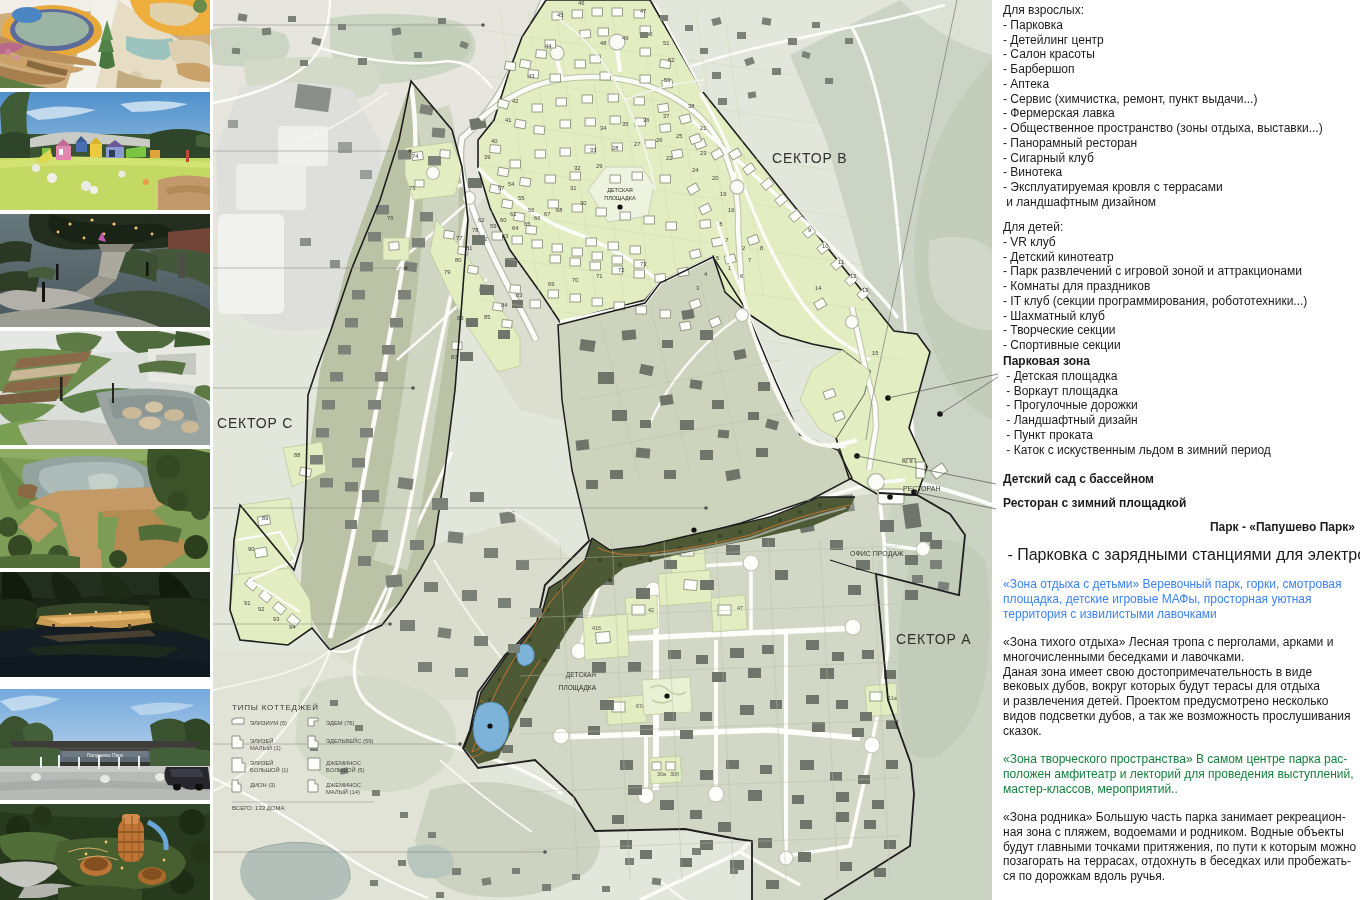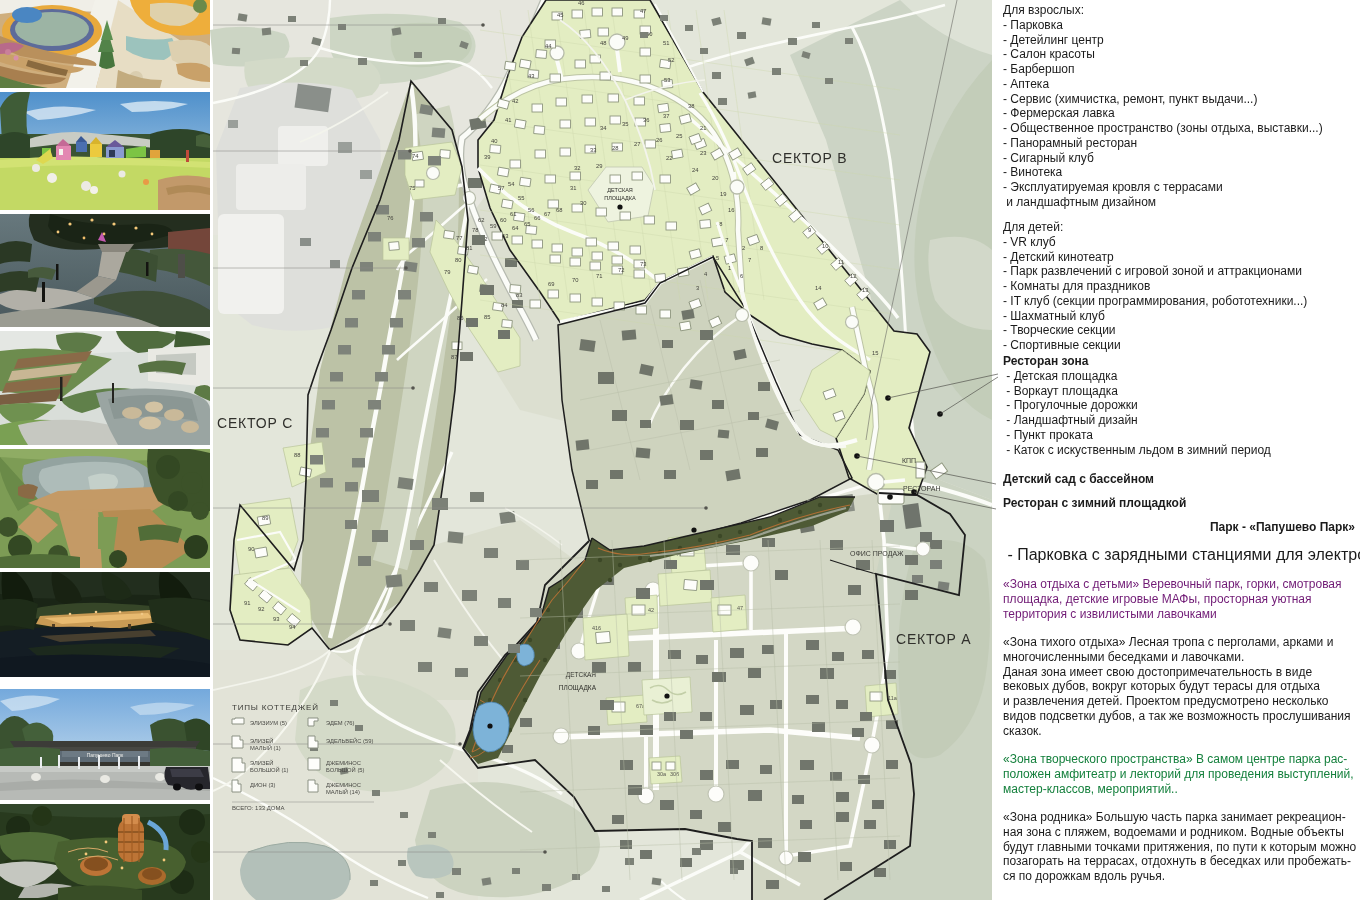--- a/index.html
+++ b/index.html
@@ -1074,28 +1074,28 @@
       <circle cx="122" cy="64" r="1.4" fill="#f5c97a"></circle>
 <circle cx="86" cy="50" r="1.4" fill="#f5c97a"></circle>
       <circle cx="164" cy="56" r="1.4" fill="#f5c97a"></circle>
 <path d="M58,84 Q100,78 142,86 L142,96 L58,96 Z" fill="#384d26"></path>
 </svg></div>
 
 <div style="position:absolute;left:1003px;top:3px;width:352px;font-size:12px;line-height:14.75px;font-weight:normal;color:#1b1b1b;white-space:nowrap;">Для взрослых:<br>- Парковка<br>- Детейлинг центр<br>- Салон красоты<br>- Барбершоп<br>- Аптека<br>- Сервис (химчистка, ремонт, пункт выдачи...)<br>- Фермерская лавка<br>- Общественное пространство (зоны отдыха, выставки...)<br>- Панорамный ресторан<br>- Сигарный клуб<br>- Винотека<br>- Эксплуатируемая кровля с террасами<br>&nbsp;и ландшафтным дизайном</div>
 
 <div style="position:absolute;left:1003px;top:220px;width:352px;font-size:12px;line-height:14.75px;font-weight:normal;color:#1b1b1b;white-space:nowrap;">Для детей:<br>- VR клуб<br>- Детский кинотеатр<br>- Парк развлечений с игровой зоной и аттракционами<br>- Комнаты для праздников<br>- IT клуб (секции программирования, робототехники...)<br>- Шахматный клуб<br>- Творческие секции<br>- Спортивные секции</div>
 
-<div style="position:absolute;left:1003px;top:354px;width:352px;font-size:12px;line-height:14.75px;font-weight:normal;color:#1b1b1b;white-space:nowrap;"><b>Ресторан зона</b><br>&nbsp;- Детская площадка<br>&nbsp;- Воркаут площадка<br>&nbsp;- Прогулочные дорожки<br>&nbsp;- Ландшафтный дизайн<br>&nbsp;- Пункт проката<br>&nbsp;- Каток с искуственным льдом в зимний период</div>
+<div style="position:absolute;left:1003px;top:354px;width:352px;font-size:12px;line-height:14.75px;font-weight:normal;color:#1b1b1b;white-space:nowrap;"><b>Парковая зона</b><br>&nbsp;- Детская площадка<br>&nbsp;- Воркаут площадка<br>&nbsp;- Прогулочные дорожки<br>&nbsp;- Ландшафтный дизайн<br>&nbsp;- Пункт проката<br>&nbsp;- Каток с искуственным льдом в зимний период</div>
 
 <div style="position:absolute;left:1003px;top:472px;width:352px;font-size:12px;line-height:14.75px;font-weight:bold;color:#1b1b1b;white-space:nowrap;">Детский сад с бассейном</div>
 
 <div style="position:absolute;left:1003px;top:496px;width:352px;font-size:12px;line-height:14.75px;font-weight:bold;color:#1b1b1b;white-space:nowrap;">Ресторан с зимний площадкой</div>
 
 <div style="position:absolute;left:1003px;top:520px;width:352px;font-size:12px;line-height:14.75px;font-weight:bold;color:#1b1b1b;white-space:nowrap;text-align:right;">Парк - «Папушево Парк»</div>
 
 <div style="position:absolute;left:1003px;top:548px;width:352px;font-size:16px;line-height:14.75px;font-weight:normal;color:#1b1b1b;white-space:nowrap;">&nbsp;- Парковка с зарядными станциями для электромобилей</div>
 
-<div style="position:absolute;left:1003px;top:577px;width:352px;font-size:12px;line-height:14.75px;font-weight:normal;color:#701a75;white-space:nowrap;">«Зона отдыха с детьми» Веревочный парк, горки, смотровая<br>площадка, детские игровые МАФы, просторная уютная<br>территория с извилистыми лавочками</div>
+<div style="position:absolute;left:1003px;top:577px;width:352px;font-size:12px;line-height:14.75px;font-weight:normal;color:#3b82f6;white-space:nowrap;">«Зона отдыха с детьми» Веревочный парк, горки, смотровая<br>площадка, детские игровые МАФы, просторная уютная<br>территория с извилистыми лавочками</div>
 
 <div style="position:absolute;left:1003px;top:635px;width:352px;font-size:12px;line-height:14.75px;font-weight:normal;color:#1b1b1b;white-space:nowrap;">«Зона тихого отдыха» Лесная тропа с перголами, арками и<br>многочисленными беседками и лавочками.<br>Даная зона имеет свою достопримечательность в виде<br>вековых дубов, вокруг которых будут терасы для отдыха<br>и развлечения детей. Проектом предусмотрено несколько<br>видов подсветки дубов, а так же возможность прослушивания<br>сказок.</div>
 
 <div style="position:absolute;left:1003px;top:752px;width:352px;font-size:12px;line-height:14.75px;font-weight:normal;color:#15803d;white-space:nowrap;">«Зона творческого пространства» В самом центре парка рас-<br>положен амфитеатр и лекторий для проведения выступлений,<br>мастер-классов, мероприятий..</div>
 
 <div style="position:absolute;left:1003px;top:810px;width:352px;font-size:12px;line-height:14.75px;font-weight:normal;color:#1b1b1b;white-space:nowrap;">«Зона родника» Большую часть парка занимает рекреацион-<br>ная зона с пляжем, водоемами и родником. Водные объекты<br>будут главными точками притяжения, по пути к которым можно<br>позагорать  на террасах, отдохнуть в беседках или пробежать-<br>ся по дорожкам вдоль ручья.</div>
 </body></html>

